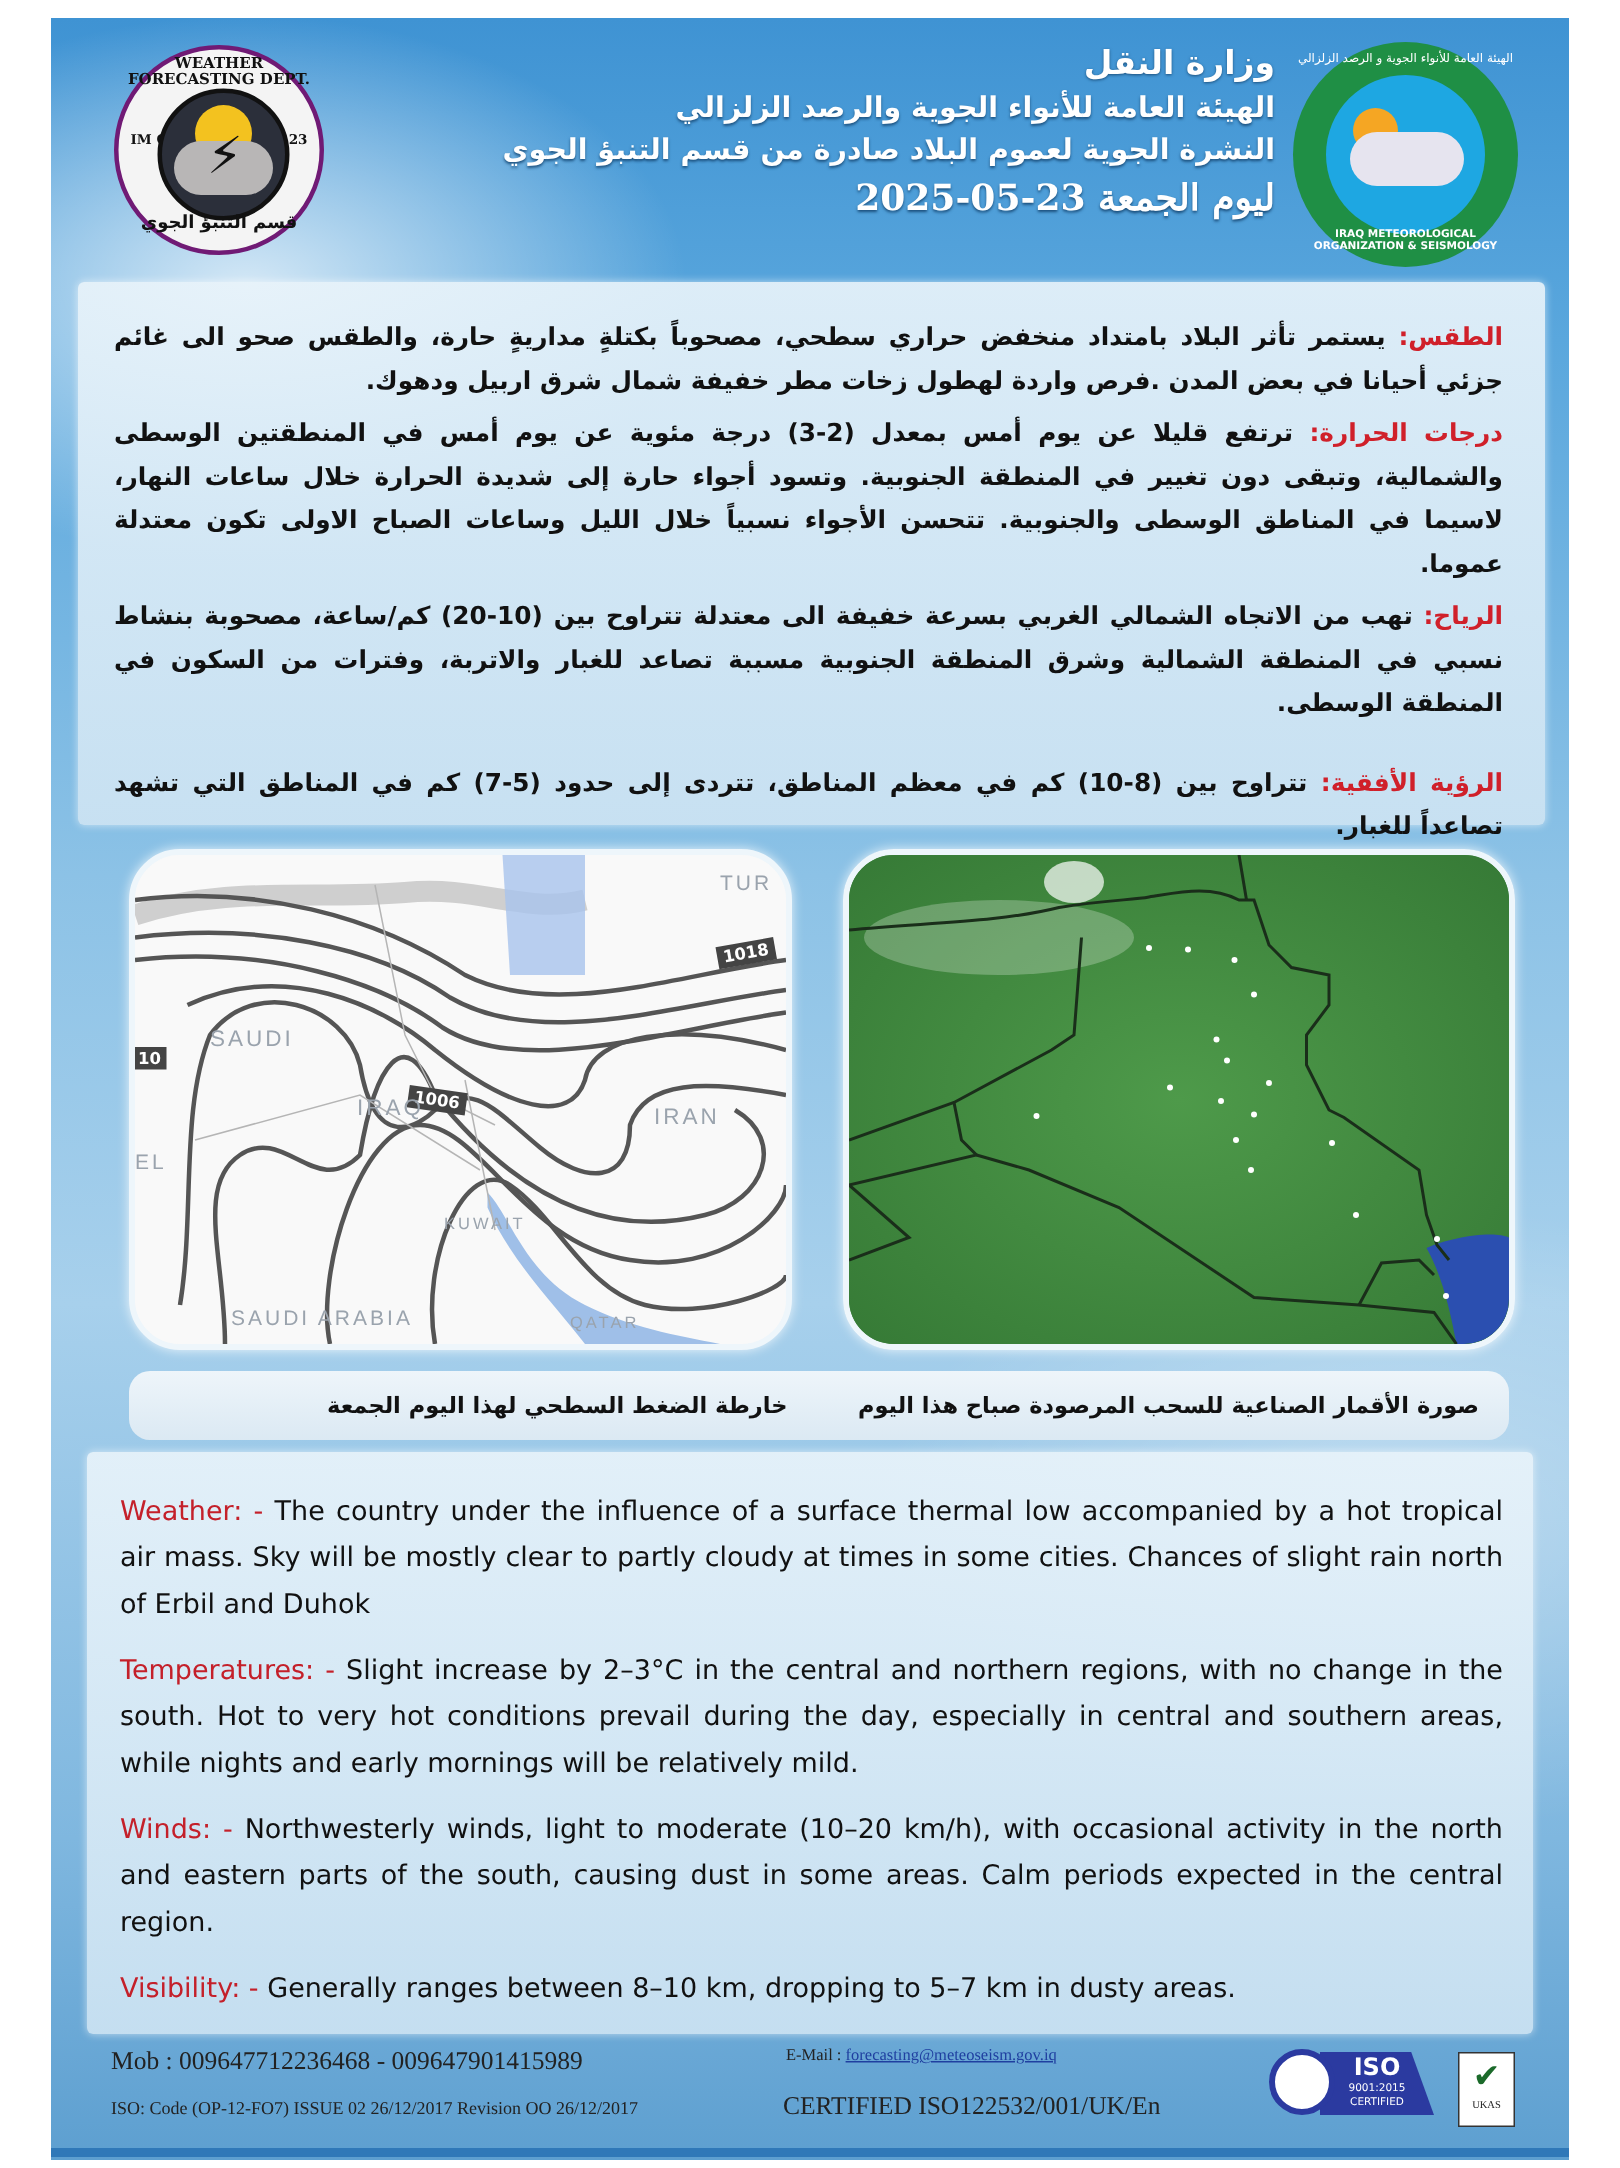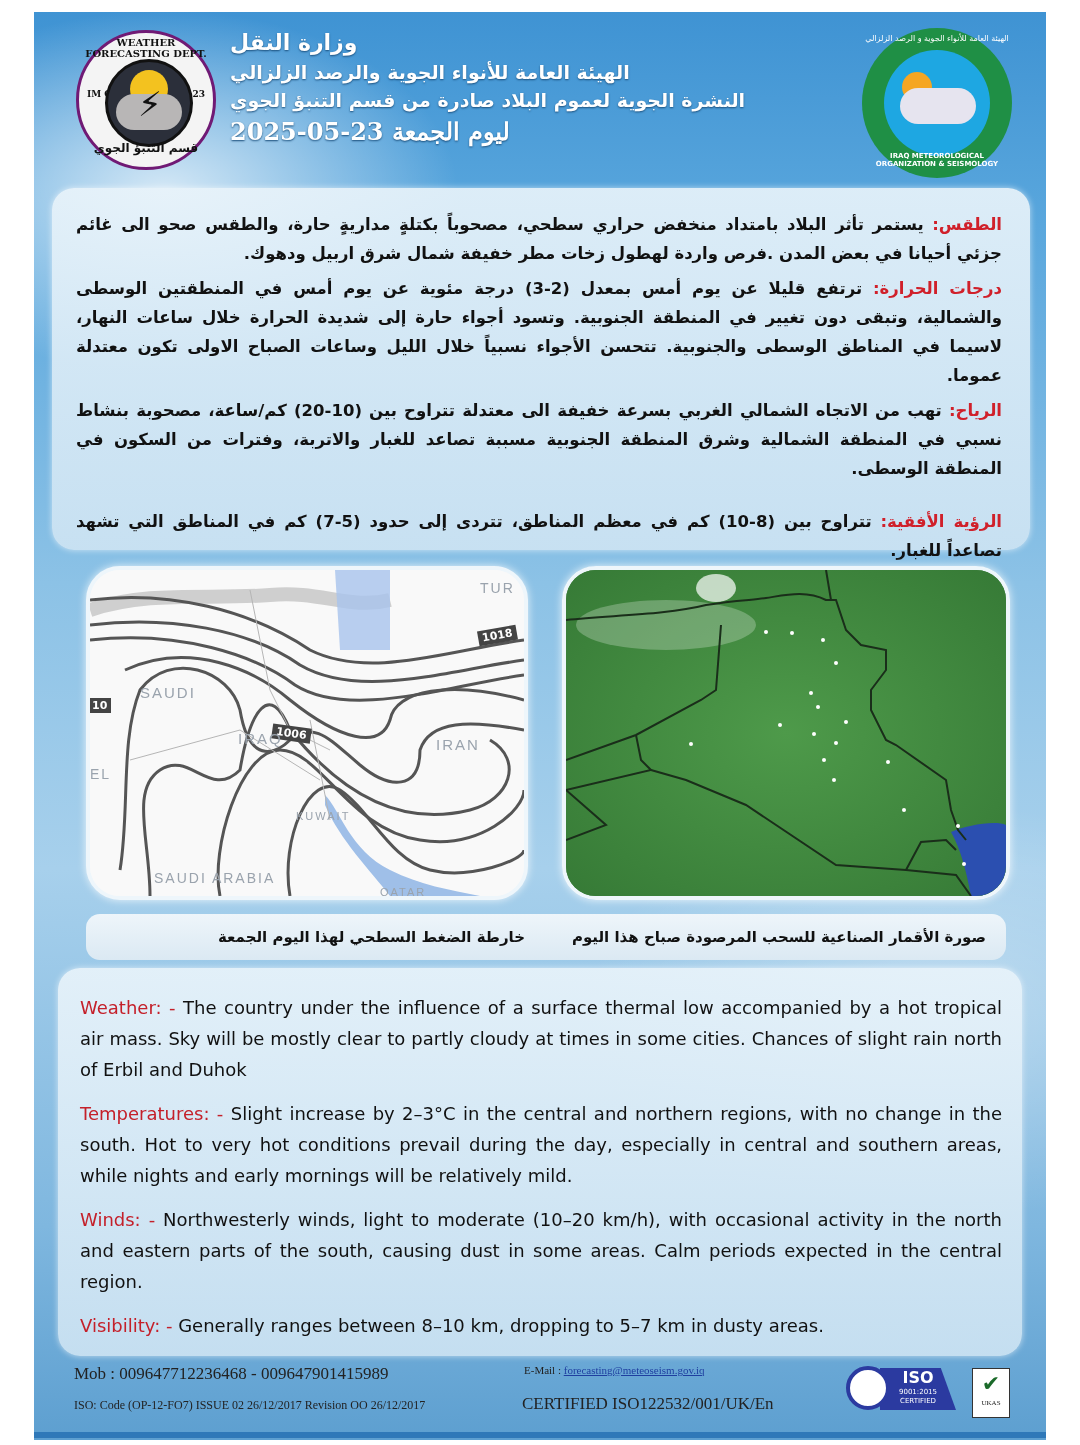--- a/index.html
+++ b/index.html
@@ -23,27 +23,27 @@
   .logo-left .ar-text { position:absolute; left:0; top:108px; width:134px; text-align:center; font-size:12px; font-weight:bold; color:#111; }
   .logo-left .side { position:absolute; top:56px; font-family:"DejaVu Serif", serif; font-size:9px; font-weight:bold; color:#111; line-height:10px; }
 
   .logo-right { left:862px; top:28px; width:150px; height:150px; background:#1f8f45; }
   .logo-right .inner { position:absolute; left:22px; top:22px; width:106px; height:106px; border-radius:50%; background:#1ea7e2; }
   .logo-right .sun { position:absolute; left:18px; top:22px; width:30px; height:30px; border-radius:50%; background:#f5a623; }
   .logo-right .cloud { position:absolute; left:16px; top:38px; width:76px; height:36px; border-radius:20px; background:#e6e4ef; }
   .logo-right .ring-text { position:absolute; left:0; bottom:10px; width:150px; text-align:center; font-size:7px; font-weight:bold; color:#fff; }
   .logo-right .ring-ar { position:absolute; left:0; top:6px; width:150px; text-align:center; font-size:8px; color:#fff; }
 
-  .header { position:absolute; left:230px; top:28px; width:620px; text-align:left; direction:rtl; color:#fff; text-shadow:0 1px 2px #1b4f7c; font-weight:bold; }
+  .header { position:absolute; left:230px; top:28px; width:620px; text-align:right; direction:rtl; color:#fff; text-shadow:0 1px 2px #1b4f7c; font-weight:bold; }
   .header .h1 { font-size:22px; line-height:30px; }
   .header .h2 { font-size:19px; line-height:28px; }
   .header .h3 { font-size:19px; line-height:28px; }
   .header .h4 { font-size:24px; line-height:36px; font-family:"DejaVu Serif", serif; }
 
-  .panel { position:absolute; border-radius:22px; background:linear-gradient(180deg, rgba(232,243,250,0.92), rgba(206,228,243,0.9)); box-shadow:0 0 6px rgba(255,255,255,0.6); }
+  .panel { position:absolute; border-radius:4px; background:linear-gradient(180deg, rgba(232,243,250,0.92), rgba(206,228,243,0.9)); box-shadow:0 0 6px rgba(255,255,255,0.6); }
   .ar-panel { left:52px; top:188px; width:978px; height:362px; direction:rtl; text-align:justify; padding:22px 28px 10px 24px; box-sizing:border-box; font-weight:bold; font-size:16.5px; color:#111; line-height:29px; }
   .ar-panel p { margin:0 0 6px 0; }
   .ar-panel .lbl { color:#d0202a; }
   .ar-panel p.gap { margin-top:24px; }
 
   .map-frame { position:absolute; border-radius:34px; overflow:hidden; border:4px solid #eef6fb; box-shadow:0 0 8px rgba(255,255,255,0.8); }
   .map-pressure { left:86px; top:566px; width:434px; height:326px; background:#f8f8f8; }
   .map-sat { left:562px; top:566px; width:440px; height:326px; background:radial-gradient(ellipse at 50% 50%, #4f9a4c, #3a7f3a 80%); }
   .map-label { position:absolute; font-family:"Liberation Sans", sans-serif; font-size:13px; color:#9aa3ad; letter-spacing:2px; }
   .iso-tag { position:absolute; background:#444; color:#fff; font-size:11px; padding:1px 4px; font-weight:bold; transform:rotate(-10deg); }
@@ -134,21 +134,21 @@
     </g>
   </svg>
   <div class="iso-tag" style="left:388px;top:58px;">1018</div>
   <div class="iso-tag" style="left:182px;top:156px;transform:rotate(8deg);">1006</div>
   <div class="iso-tag" style="left:-2px;top:128px;transform:none;">10</div>
   <div class="map-label" style="left:50px;top:114px;font-size:15px;">SAUDI</div>
   <div class="map-label" style="left:148px;top:160px;font-size:15px;">IRAQ</div>
   <div class="map-label" style="left:346px;top:166px;font-size:15px;">IRAN</div>
   <div class="map-label" style="left:206px;top:240px;font-size:11px;">KUWAIT</div>
   <div class="map-label" style="left:64px;top:300px;font-size:14px;">SAUDI ARABIA</div>
-  <div class="map-label" style="left:290px;top:306px;font-size:11px;margin-top:10px;">QATAR</div>
+  <div class="map-label" style="left:290px;top:306px;font-size:11px;">QATAR</div>
   <div class="map-label" style="left:390px;top:10px;font-size:14px;">TUR</div>
   <div class="map-label" style="left:0px;top:196px;font-size:14px;">EL</div>
 </div>
 
 <div class="map-frame map-sat">
   <svg width="440" height="326" viewBox="0 0 440 326">
     <defs>
       <radialGradient id="g1" cx="50%" cy="50%" r="70%">
         <stop offset="0%" stop-color="#4e9a4a"></stop>
         <stop offset="100%" stop-color="#367a36"></stop>

